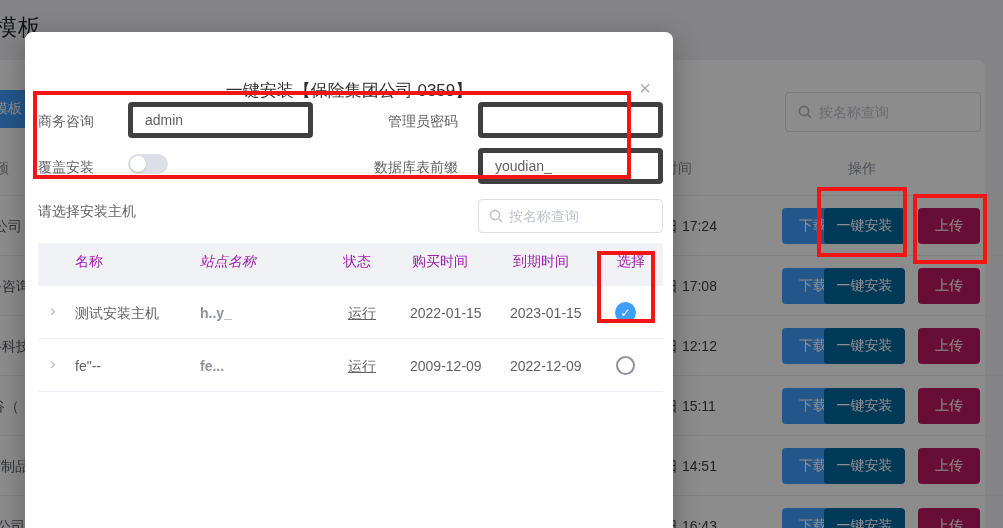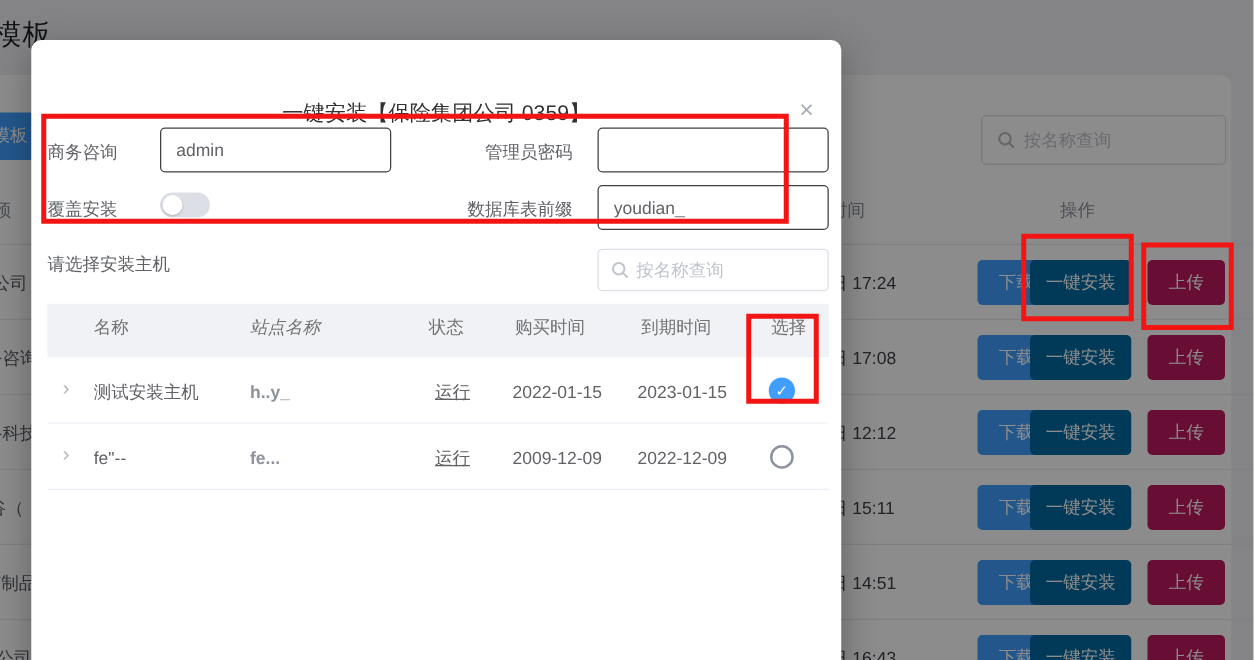--- a/index.html
+++ b/index.html
@@ -42,42 +42,42 @@
   .dim { position:absolute; inset:0; background:rgba(0,0,0,0.45); }
 
   
   .modal { position:absolute; left:25px; top:32px; width:648px; height:520px; background:#ffffff;
            border-radius:8px 8px 0 0; box-shadow:0 8px 28px rgba(0,0,0,0.30); z-index:10; }
   .modal-title { position:absolute; left:0; right:0; top:47px; text-align:center; font-size:17px; color:#303133; }
   .modal-close { position:absolute; right:22px; top:46px; font-size:20px; line-height:1; color:#a9adb5; cursor:pointer; }
 
   .m-label { position:absolute; color:#606266; font-size:14px; }
   .m-input { position:absolute; height:36px; }
-  .m-input input { width:100%; height:100%; border:1px solid #404040; border-radius:4px; padding:0 12px;
+  .m-input input { width:100%; height:100%; border:5px solid #404040; border-radius:4px; padding:0 12px;
                    font-size:14px; color:#606266; outline:none; font-family:inherit; background:#fff; }
   .lbl-admin-name { left:13px;  top:81px; }
   .inp-admin-name { left:103px; top:70px; width:185px; }
   .lbl-admin-pass { left:363px; top:81px; }
   .inp-admin-pass { left:453px; top:70px; width:185px; }
   .lbl-overwrite  { left:13px;  top:127px; }
   .lbl-db-prefix  { left:349px; top:127px; }
   .inp-db-prefix  { left:453px; top:116px; width:185px; }
 
   .toggle { position:absolute; left:103px; top:122px; width:40px; height:20px; background:#dcdfe6;
             border-radius:10px; cursor:pointer; }
   .toggle .knob { position:absolute; left:2px; top:2px; width:16px; height:16px; background:#ffffff;
                   border-radius:50%; box-shadow:0 1px 2px rgba(0,0,0,0.2); }
 
   .host-label { left:13px; top:171px; }
   .m-search { position:absolute; left:453px; top:167px; width:185px; height:34px; border:1px solid #dcdfe6;
               border-radius:4px; display:flex; align-items:center; padding:0 10px; gap:6px; background:#fff; }
   .m-search input { border:none; outline:none; width:130px; font-size:14px; color:#606266; background:transparent; }
 
   .mtable { position:absolute; left:13px; top:211px; width:625px; }
-  .mthead { position:relative; height:43px; background:#f0f2f6; color:#737373; }
+  .mthead { position:relative; height:43px; background:#f0f2f6; color:#a21caf; }
   .mth { position:absolute; top:10px; }
   .mth-name   { left:37px; }  .mth-site { left:162px;font-style:italic; } .mth-status { left:305px; }
   .mth-buy    { left:374px; } .mth-exp  { left:475px; } .mth-select { left:579px; }
   .mrow { position:relative; height:53px; border-bottom:1px solid #ebeef5; background:#fff; color:#606266; }
   .mcell { position:absolute; top:19px; white-space:nowrap; }
   .mc-arrow { left:12px; top:15px; color:#b4b8bf; font-size:17px; cursor:pointer; }
   .mc-name { left:37px; } .mc-site { left:162px; color:#8d929b;font-weight:bold; } .mc-status { left:310px;text-decoration:underline; }
   .mc-buy { left:372px; } .mc-exp { left:472px; }
   .radio-checked { position:absolute; left:577px; top:16px; width:21px; height:21px; border-radius:50%;
                    background:#409eff; color:#fff; display:flex; align-items:center; justify-content:center;

